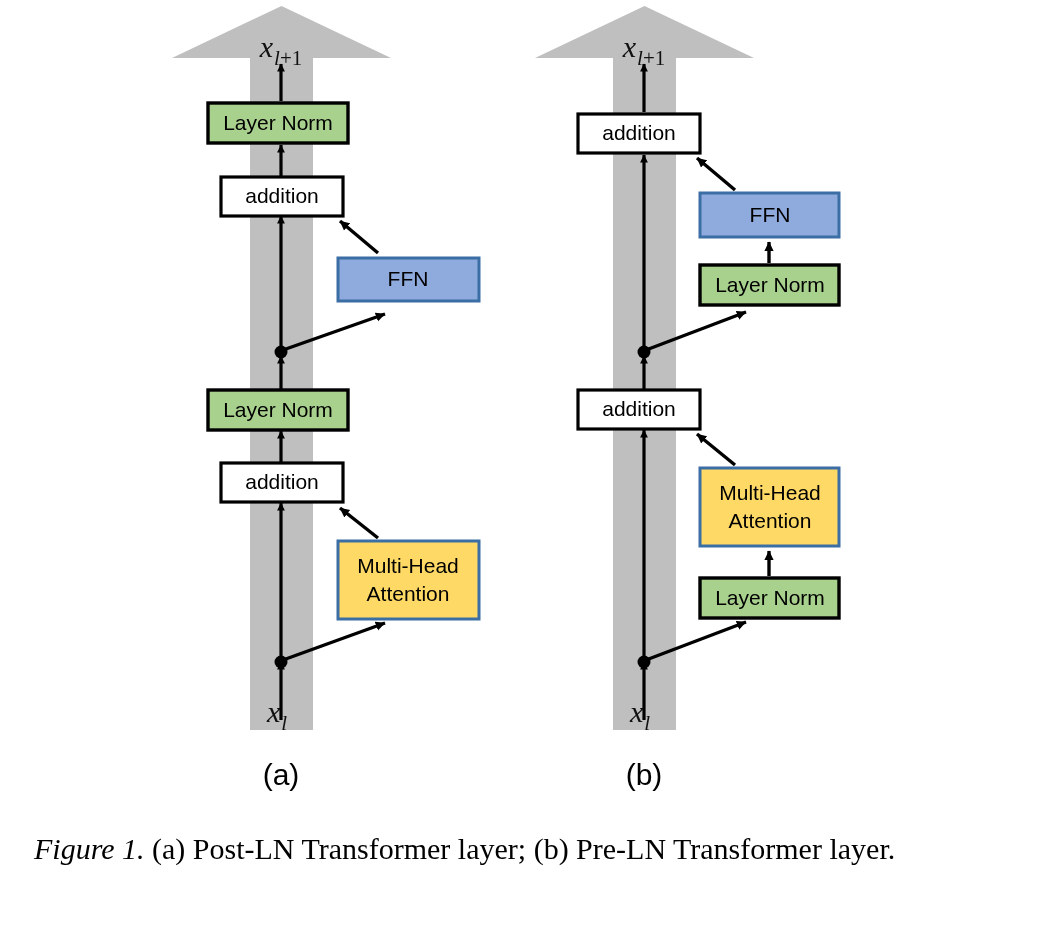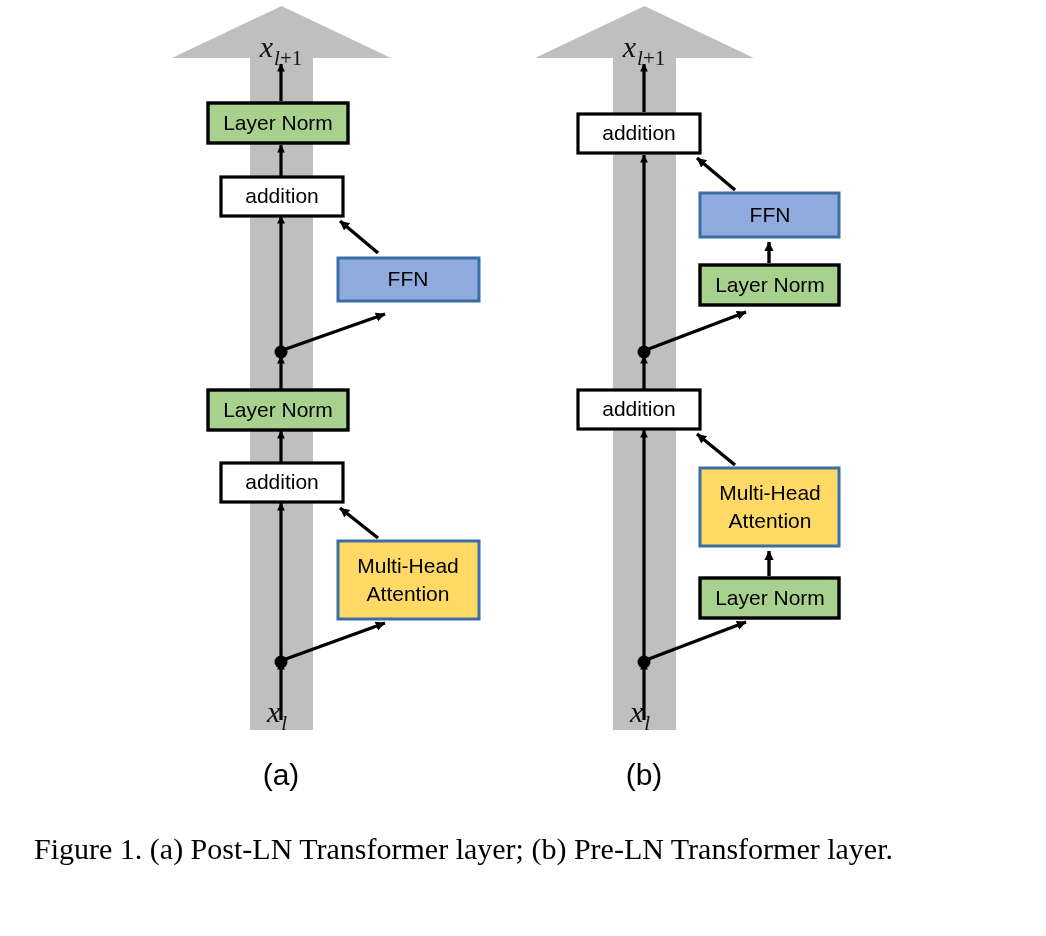--- a/index.html
+++ b/index.html
@@ -61,20 +61,21 @@
     position: absolute;
     left: 34px;
     top: 828px;
     width: 985px;
     font-family: "Liberation Serif", serif;
     font-size: 30px;
     line-height: 1.42;
     color: #000000;
   }
   #caption .fig-num {
+    font-style: italic;
   }
 </style>
 </head>
 <body>
 
 <div id="figure-root">
 
   <svg id="diagram-svg" viewBox="0 0 1046 800">
     <defs>
       <marker id="ah" markerWidth="9" markerHeight="9" refX="7.6" refY="4.5" orient="auto" markerUnits="userSpaceOnUse">

